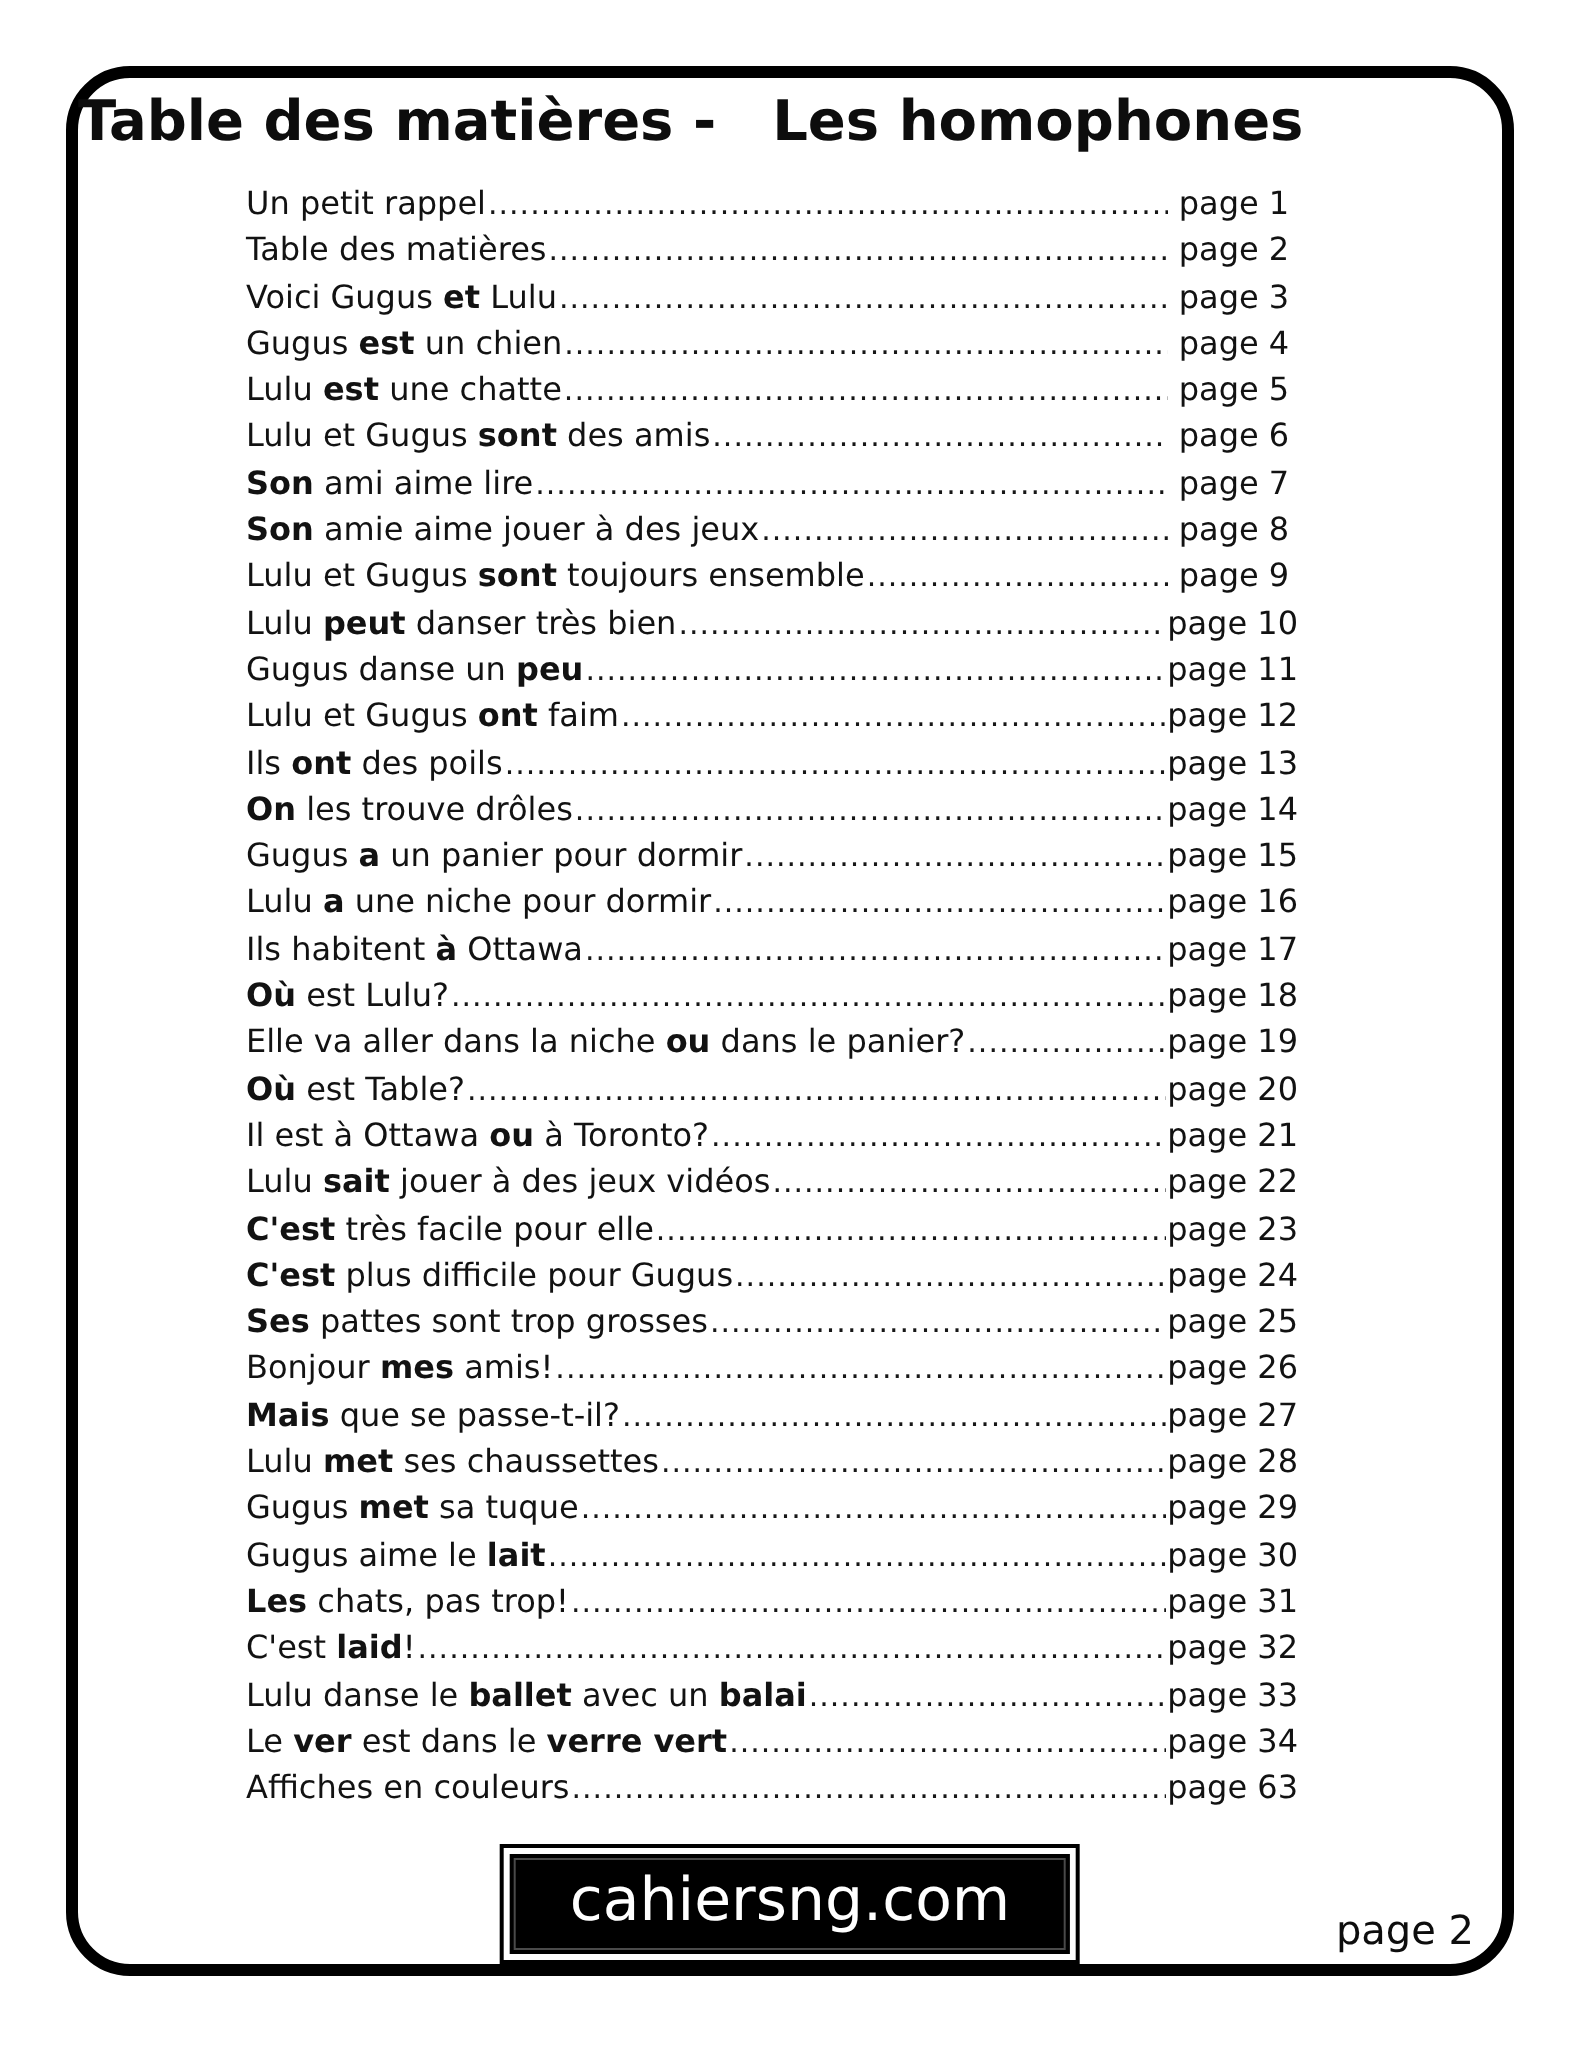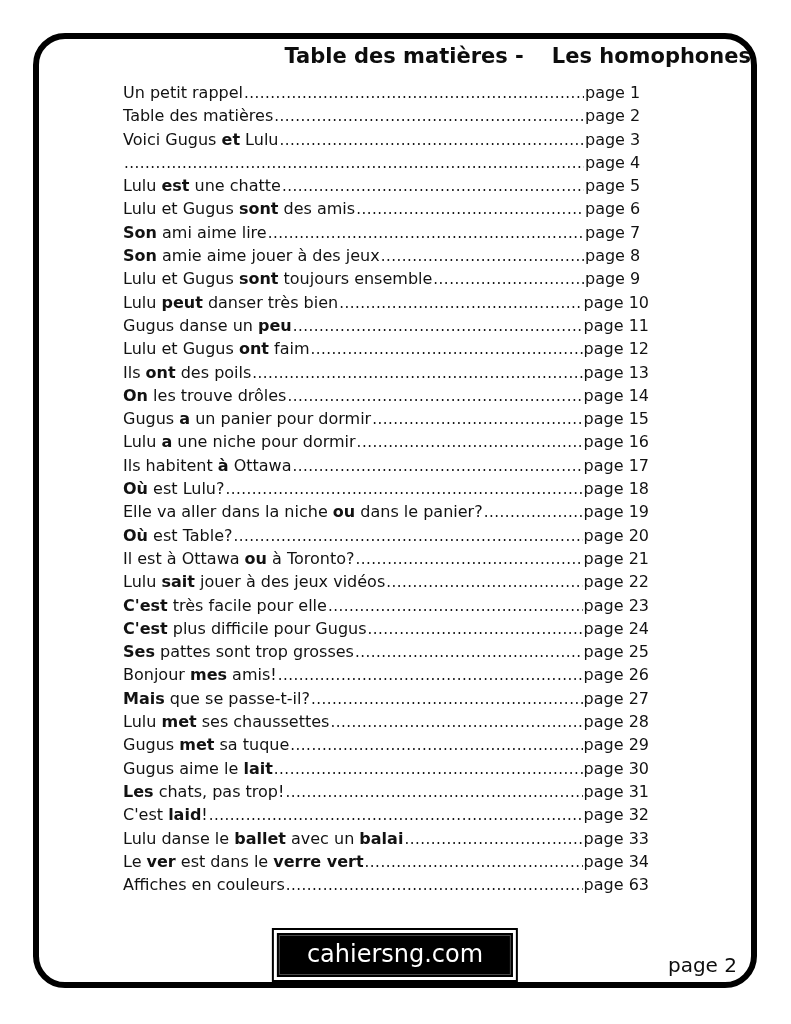--- a/index.html
+++ b/index.html
@@ -6,44 +6,44 @@
   body{
     width:791px;height:1024px;position:relative;background:#ffffff;
     font-family:"DejaVu Sans","Liberation Sans",sans-serif;color:#121212;
     overflow:hidden;
   }
   .frame{
     position:absolute;left:33px;top:33px;width:712px;height:943px;
     border:6px solid #000;border-radius:32px;background:#fff;
   }
   .title-row{
-    margin-top:5px;text-align:right;font-size:21px;font-weight:bold;
+    margin-top:5px;text-align:left;font-size:28px;font-weight:bold;
     color:#0d0d0d;white-space:nowrap;
   }
   .title-gap{display:inline-block;width:28px;}
   .toc{margin:13px 102px 0 84px;}
   .toc-row{
     display:flex;align-items:baseline;height:23.3px;font-size:16px;
     line-height:23.3px;white-space:nowrap;
   }
   .entry-text{flex:0 0 auto;}
   .entry-text .b{font-weight:bold;}
   .entry-text .i{}
   .dots{
     flex:1 1 auto;overflow:hidden;white-space:nowrap;
     font-size:15px;letter-spacing:0.5px;margin:0 1px;color:#161616;
   }
-  .page{flex:0 0 64px;text-align:left;}
+  .page{flex:0 0 64px;text-align:center;}
   .site-box{
     position:absolute;left:50%;bottom:0;transform:translateX(-50%);
     background:#fff;border:2px solid #000;padding:3px;
   }
   .site-inner{
     background:#000;color:#fff;padding:9px 30px 11px 30px;
-    font-size:24px;line-height:1;white-space:nowrap;
+    font-size:30px;line-height:1;white-space:nowrap;
     box-shadow: inset 0 0 0 2px #000, inset 0 0 0 3px #4a4a4a;
   }
   .page-num{
     position:absolute;right:14px;bottom:5px;font-size:20px;color:#0d0d0d;
   }
 </style>
 </head>
 <body>
 
 <div class="frame">
@@ -61,20 +61,21 @@
         <span class="entry-text"><span>Table des matières</span></span>
         <span class="dots">............................................................................................................................................................................................................................</span>
         <span class="page">page 2</span>
       </div>
       <div class="toc-row">
         <span class="entry-text"><span>Voici Gugus </span><span class="b">et</span><span> Lulu </span></span>
         <span class="dots">............................................................................................................................................................................................................................</span>
         <span class="page">page 3</span>
       </div>
       <div class="toc-row">
+        <span class="entry-text"><span>Gugus </span><span class="b">est</span><span> un chien </span></span>
         <span class="dots">............................................................................................................................................................................................................................</span>
         <span class="page">page 4</span>
       </div>
       <div class="toc-row">
         <span class="entry-text"><span>Lulu </span><span class="b">est</span><span> une chatte </span></span>
         <span class="dots">............................................................................................................................................................................................................................</span>
         <span class="page">page 5</span>
       </div>
       <div class="toc-row">
         <span class="entry-text"><span>Lulu et Gugus </span><span class="b">sont</span><span> des amis</span></span>

